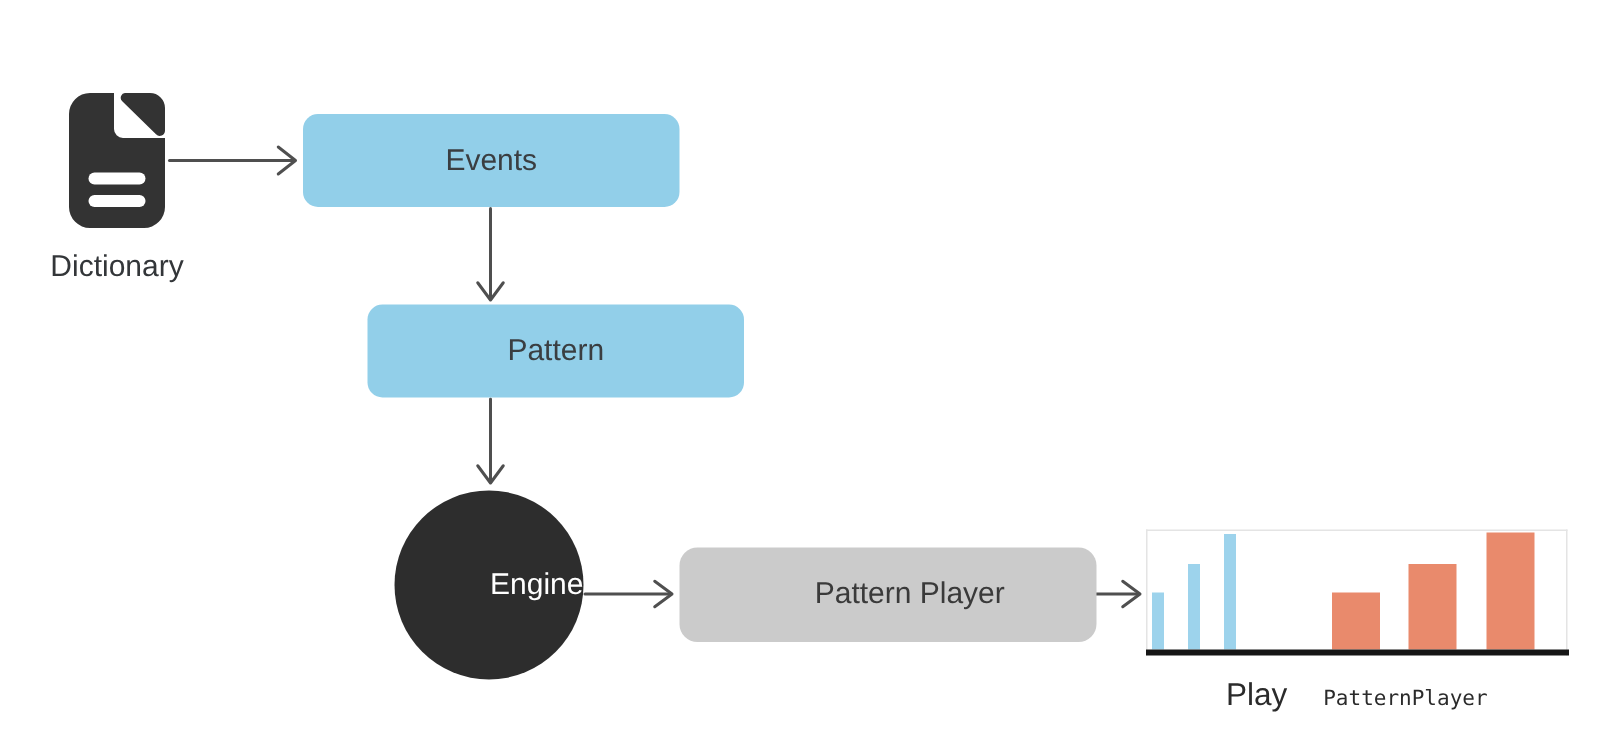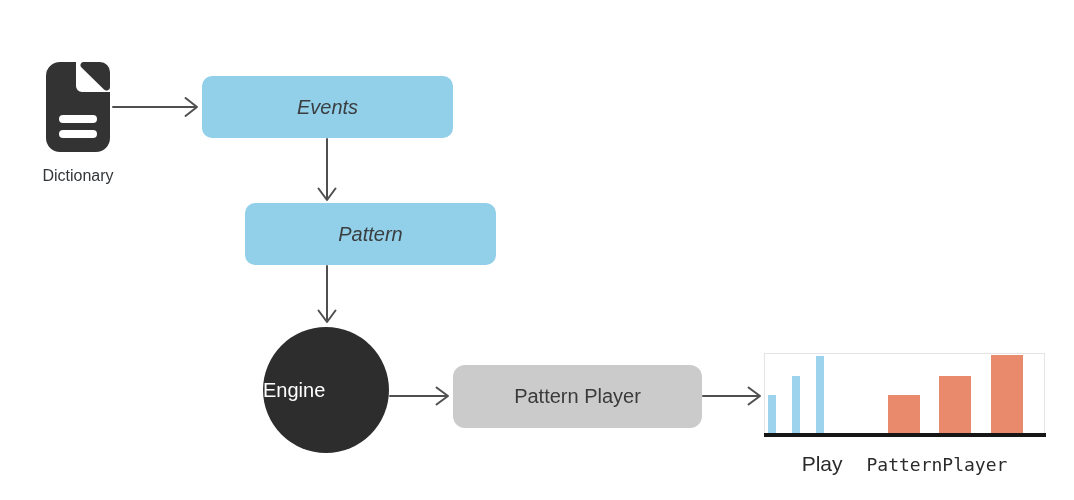--- a/index.html
+++ b/index.html
@@ -5,46 +5,46 @@
   html,body{margin:0;padding:0;background:#ffffff;}
   .canvas{position:relative;width:1074px;height:500px;background:#ffffff;overflow:hidden;
           font-family:"Liberation Sans",sans-serif;}
 
   
   .arrows{position:absolute;left:0;top:0;width:1074px;height:500px;pointer-events:none;}
 
   
   .dict{position:absolute;left:24px;top:62px;width:108px;text-align:center;}
   .dict svg{display:block;margin:0 auto;}
-  .dict-label{margin-top:15px;font-size:16px;color:#333639;white-space:nowrap;}
+  .dict-label{margin-top:15px;font-size:20px;color:#333639;white-space:nowrap;}
 
   
   .node{position:absolute;display:flex;align-items:center;justify-content:center;
         font-size:20px;color:#3a3e41;}
-  .node.blue{left:202px;width:251px;height:62px;background:#92cfe9;border-radius:10px;font-style:italic;}
+  .node.blue{left:202px;width:251px;height:62px;background:#92cfe9;border-radius:10px;}
   .node-events{top:76px;}
   .node-pattern{top:203px;margin-left:43px;}
   .node.gray{left:453px;top:365px;width:249px;height:63px;background:#cbcbcb;
-             border-radius:12px;color:#3a3a3a;}
+             border-radius:12px;color:#3a3a3a;padding-left:29px;}
   .engine{position:absolute;left:263px;top:327px;width:126px;height:126px;border-radius:50%;
-          background:#2d2d2d;color:#ffffff;display:flex;align-items:center;justify-content:flex-start;
+          background:#2d2d2d;color:#ffffff;display:flex;align-items:center;justify-content:flex-end;
           font-size:20px;}
 
   
   .chart{position:absolute;left:764px;top:353px;width:281px;height:84px;background:#ffffff;
          border:1.5px solid #e4e4e4;border-bottom:none;box-sizing:border-box;}
   .chart-bars{position:absolute;left:0;right:0;top:0;bottom:4px;}
   .bar{position:absolute;bottom:0;}
   .chart-baseline{position:absolute;left:-1.5px;right:-1.5px;bottom:0;height:4px;background:#161616;}
 
   
   .caption{position:absolute;left:764px;top:452px;width:281px;text-align:center;
            font-size:21px;color:#2b2b2b;white-space:nowrap;}
   .caption .play{margin-right:24px;}
-  .caption .mono{font-family:"DejaVu Sans Mono","Liberation Mono",monospace;font-size:18px;}
+  .caption .mono{font-family:"DejaVu Sans Mono","Liberation Mono",monospace;font-size:14px;}
 </style>
 </head>
 <body>
 
 <div class="canvas">
 
   <svg class="arrows" viewBox="0 0 1074 500" fill="none" stroke="#4f4f4f" stroke-width="2" stroke-linecap="round" stroke-linejoin="round">
     <g>
       <path d="M113 107 H195"></path>
         <path d="M185.5 98 L197 107 L185.5 116"></path>

